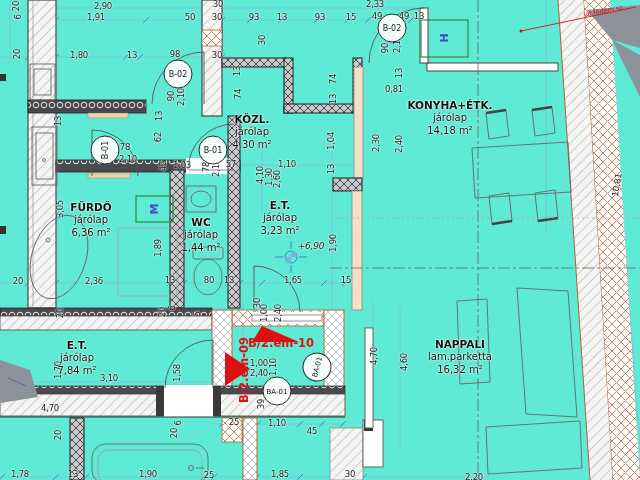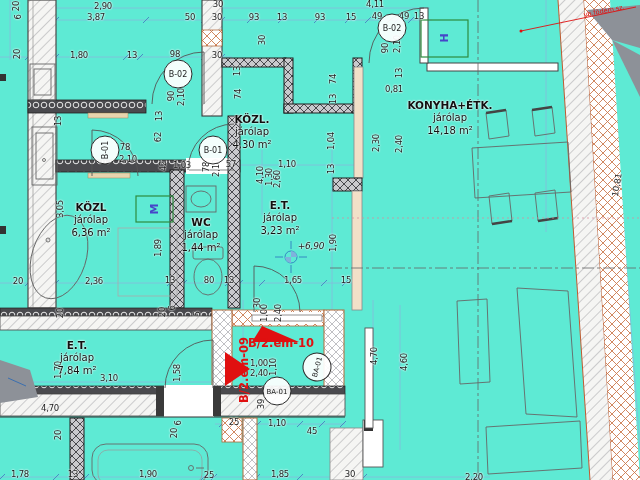--- a/index.html
+++ b/index.html
@@ -230,22 +230,22 @@
       <circle cx="291" cy="257" r="6"></circle>
       <path d="M283,257 h-8 M299,257 h8 M291,249 v-8 M291,265 v8"></path>
       <path d="M291,257 L291,251 A6,6 0 0 1 297,257 Z M291,257 L291,263 A6,6 0 0 1 285,257 Z" fill="#7fb2dc" stroke="none"></path>
     </g>
   </g>
 </svg>
 
 <div id="label-layer">
       <span class="dim" style="position: absolute; left: 103px; top: 6px; transform: translate(-50%, -50%) rotate(0deg);">2,90</span>
       <span class="dim" style="position: absolute; left: 218px; top: 4px; transform: translate(-50%, -50%) rotate(0deg);">30</span>
-      <span class="dim" style="position: absolute; left: 375px; top: 4px; transform: translate(-50%, -50%) rotate(0deg);">4,11</span>
-      <span class="dim" style="position: absolute; left: 96px; top: 17px; transform: translate(-50%, -50%) rotate(0deg);">3,87</span>
+      <span class="dim" style="position: absolute; left: 375px; top: 4px; transform: translate(-50%, -50%) rotate(0deg);">2,33</span>
+      <span class="dim" style="position: absolute; left: 96px; top: 17px; transform: translate(-50%, -50%) rotate(0deg);">1,91</span>
       <span class="dim" style="position: absolute; left: 190px; top: 17px; transform: translate(-50%, -50%) rotate(0deg);">50</span>
       <span class="dim" style="position: absolute; left: 217px; top: 17px; transform: translate(-50%, -50%) rotate(0deg);">30</span>
       <span class="dim" style="position: absolute; left: 254px; top: 17px; transform: translate(-50%, -50%) rotate(0deg);">93</span>
       <span class="dim" style="position: absolute; left: 282px; top: 17px; transform: translate(-50%, -50%) rotate(0deg);">13</span>
       <span class="dim" style="position: absolute; left: 320px; top: 17px; transform: translate(-50%, -50%) rotate(0deg);">93</span>
       <span class="dim" style="position: absolute; left: 351px; top: 17px; transform: translate(-50%, -50%) rotate(0deg);">15</span>
       <span class="dim" style="position: absolute; left: 377px; top: 16px; transform: translate(-50%, -50%) rotate(0deg);">49</span>
       <span class="dim" style="position: absolute; left: 404px; top: 16px; transform: translate(-50%, -50%) rotate(0deg);">49</span>
       <span class="dim" style="position: absolute; left: 419px; top: 16px; transform: translate(-50%, -50%) rotate(0deg);">13</span>
       <span class="dim" style="position: absolute; left: 16px; top: 6px; transform: translate(-50%, -50%) rotate(-90deg);">20</span>
@@ -320,21 +320,21 @@
       <span class="dim" style="position: absolute; left: 73px; top: 474px; transform: translate(-50%, -50%) rotate(0deg);">13</span>
       <span class="dim" style="position: absolute; left: 148px; top: 474px; transform: translate(-50%, -50%) rotate(0deg);">1,90</span>
       <span class="dim" style="position: absolute; left: 209px; top: 475px; transform: translate(-50%, -50%) rotate(0deg);">25</span>
       <span class="dim" style="position: absolute; left: 280px; top: 474px; transform: translate(-50%, -50%) rotate(0deg);">1,85</span>
       <span class="dim" style="position: absolute; left: 350px; top: 474px; transform: translate(-50%, -50%) rotate(0deg);">30</span>
       <span class="dim" style="position: absolute; left: 474px; top: 477px; transform: translate(-50%, -50%) rotate(0deg);">2,20</span>
       <span class="dim" style="position: absolute; left: 617px; top: 185px; transform: translate(-50%, -50%) rotate(-80deg);">10,81</span>
       <span class="dim" style="position: absolute; left: 404px; top: 362px; transform: translate(-50%, -50%) rotate(-90deg);">4,60</span>
       <span class="dim lvl" style="position: absolute; left: 311px; top: 246px; transform: translate(-50%, -50%) rotate(0deg); font-style: italic;">+6,90</span>
       <div class="room" style="left: 91px; top: 220px;">
-        <div class="rn">KÖZL</div>
+        <div class="rn">FÜRDŐ</div>
         <div class="rf">járólap</div>
         <div class="rf">6,36 m²</div>
       </div>
       <div class="room" style="left: 201px; top: 235px;">
         <div class="rn">WC</div>
         <div class="rf">járólap</div>
         <div class="rf">1,44 m²</div>
       </div>
       <div class="room" style="left: 252px; top: 132px;">
         <div class="rn">KÖZL.</div>
@@ -348,20 +348,25 @@
       </div>
       <div class="room" style="left: 450px; top: 118px;">
         <div class="rn">KONYHA+ÉTK.</div>
         <div class="rf">járólap</div>
         <div class="rf">14,18 m²</div>
       </div>
       <div class="room" style="left: 77px; top: 358px;">
         <div class="rn">E.T.</div>
         <div class="rf">járólap</div>
         <div class="rf">7,84 m²</div>
+      </div>
+      <div class="room" style="left: 460px; top: 357px;">
+        <div class="rn">NAPPALI</div>
+        <div class="rf">lam.parketta</div>
+        <div class="rf">16,32 m²</div>
       </div>
       <span class="tag" style="position: absolute; left: 178px; top: 74px; transform: translate(-50%, -50%) rotate(0deg);">B-02</span>
       <span class="tag" style="position: absolute; left: 213px; top: 150px; transform: translate(-50%, -50%) rotate(0deg);">B-01</span>
       <span class="tag" style="position: absolute; left: 105px; top: 150px; transform: translate(-50%, -50%) rotate(-90deg);">B-01</span>
       <span class="tag" style="position: absolute; left: 392px; top: 28px; transform: translate(-50%, -50%) rotate(0deg);">B-02</span>
       <span class="tag" style="position: absolute; left: 277px; top: 391px; transform: translate(-50%, -50%) rotate(0deg); font-size: 7px;">BA-01</span>
       <span class="tag" style="position: absolute; left: 317px; top: 367px; transform: translate(-50%, -50%) rotate(-75deg); font-size: 7px;">BA-01</span>
       <span class="wtag" style="position: absolute; left: 154px; top: 209px; transform: translate(-50%, -50%) rotate(-90deg);">M</span>
       <span class="wtag" style="position: absolute; left: 444px; top: 38px; transform: translate(-50%, -50%) rotate(-90deg);">H</span>
       <span class="red" style="position: absolute; left: 281px; top: 343px; transform: translate(-50%, -50%) rotate(0deg);">B/2.em-10</span>

